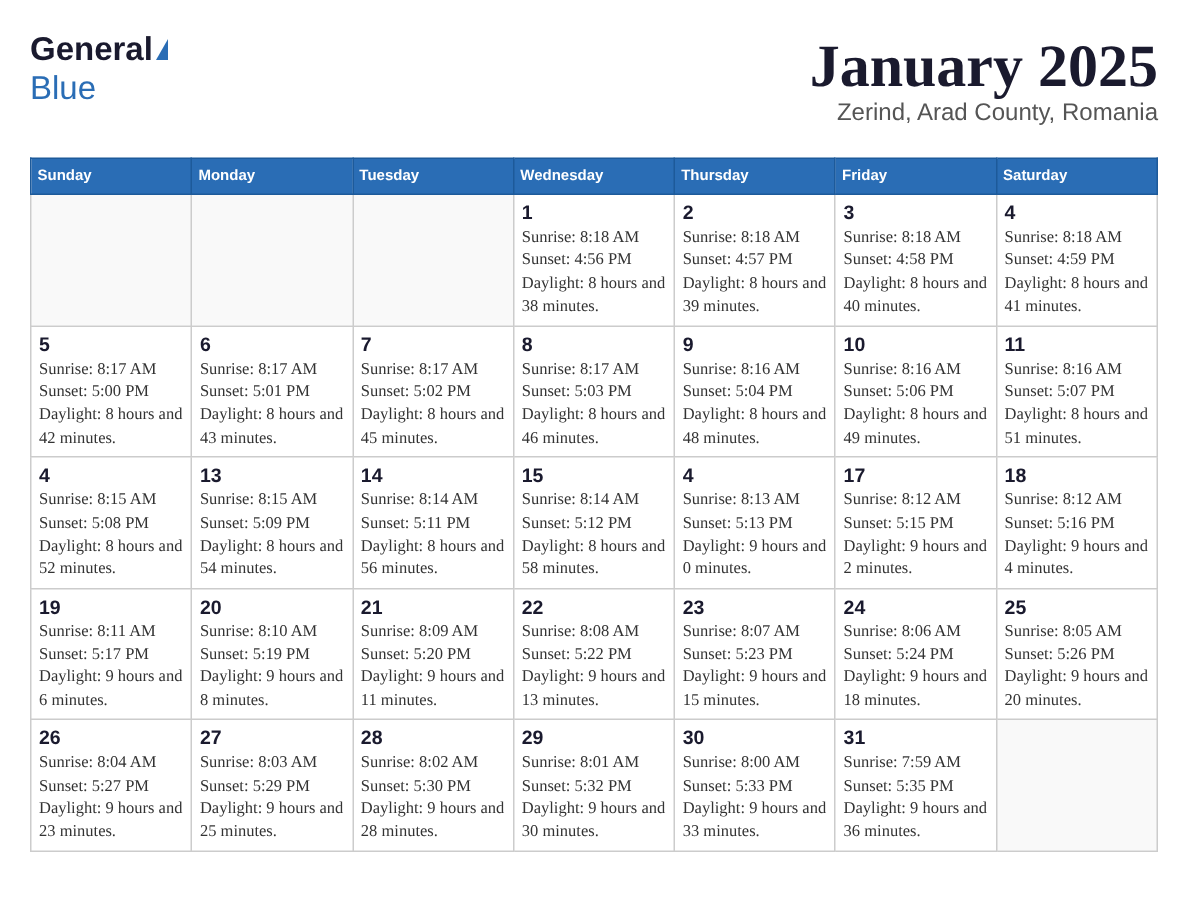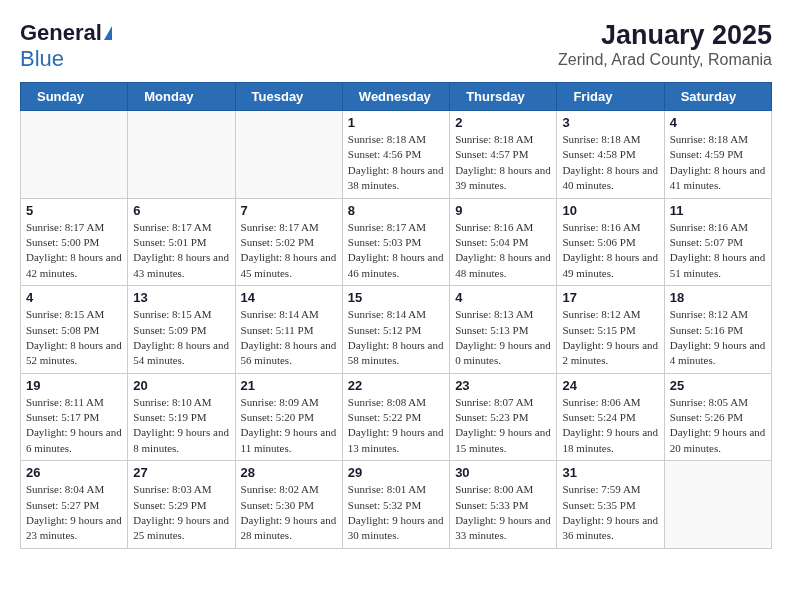--- a/index.html
+++ b/index.html
@@ -7,21 +7,21 @@
       font-family: Arial, sans-serif;
       background: #fff;
       width: 792px;
       min-height: 612px;
       padding: 20px;
     }
     .header {
       display: flex;
       justify-content: space-between;
       align-items: flex-start;
-      margin-bottom: 10px;
+      margin-bottom: 20px;
     }
     .logo {
       display: flex;
       flex-direction: column;
       align-items: flex-start;
     }
     .logo-text {
       display: flex;
       align-items: center;
     }
@@ -40,38 +40,39 @@
       height: 0;
       border-left: 8px solid transparent;
       border-bottom: 14px solid #2a6db5;
       margin-left: 2px;
       display: inline-block;
     }
     .title-section {
       text-align: right;
     }
     .month-title {
-      font-size: 27px;
+      font-size: 40px;
       font-weight: bold;
       color: #1a1a2e;
+      font-family: Liberation Serif, serif;
     }
     .subtitle {
       font-size: 16px;
       color: #555;
     }
     .calendar {
       width: 100%;
       border-collapse: collapse;
       border: 1px solid #ccc;
     }
     .calendar th {
       background: #2a6db5;
       color: white;
-      padding: 6px 16px;
-      font-size: 13px;
+      padding: 6px 4px;
+      font-size: 10px;
       font-weight: bold;
       text-align: left;
       border: 1px solid #1d5a9a;
     }
     .calendar td {
       border: 1px solid #ccc;
       vertical-align: top;
       padding: 4px 5px;
       width: 107px;
       min-height: 80px;

